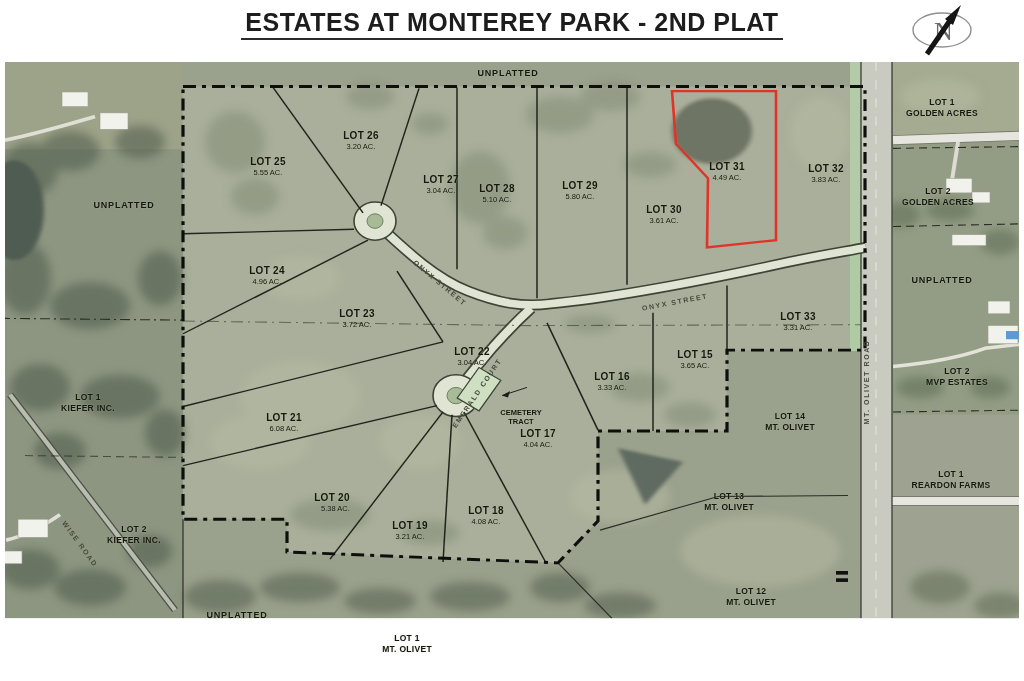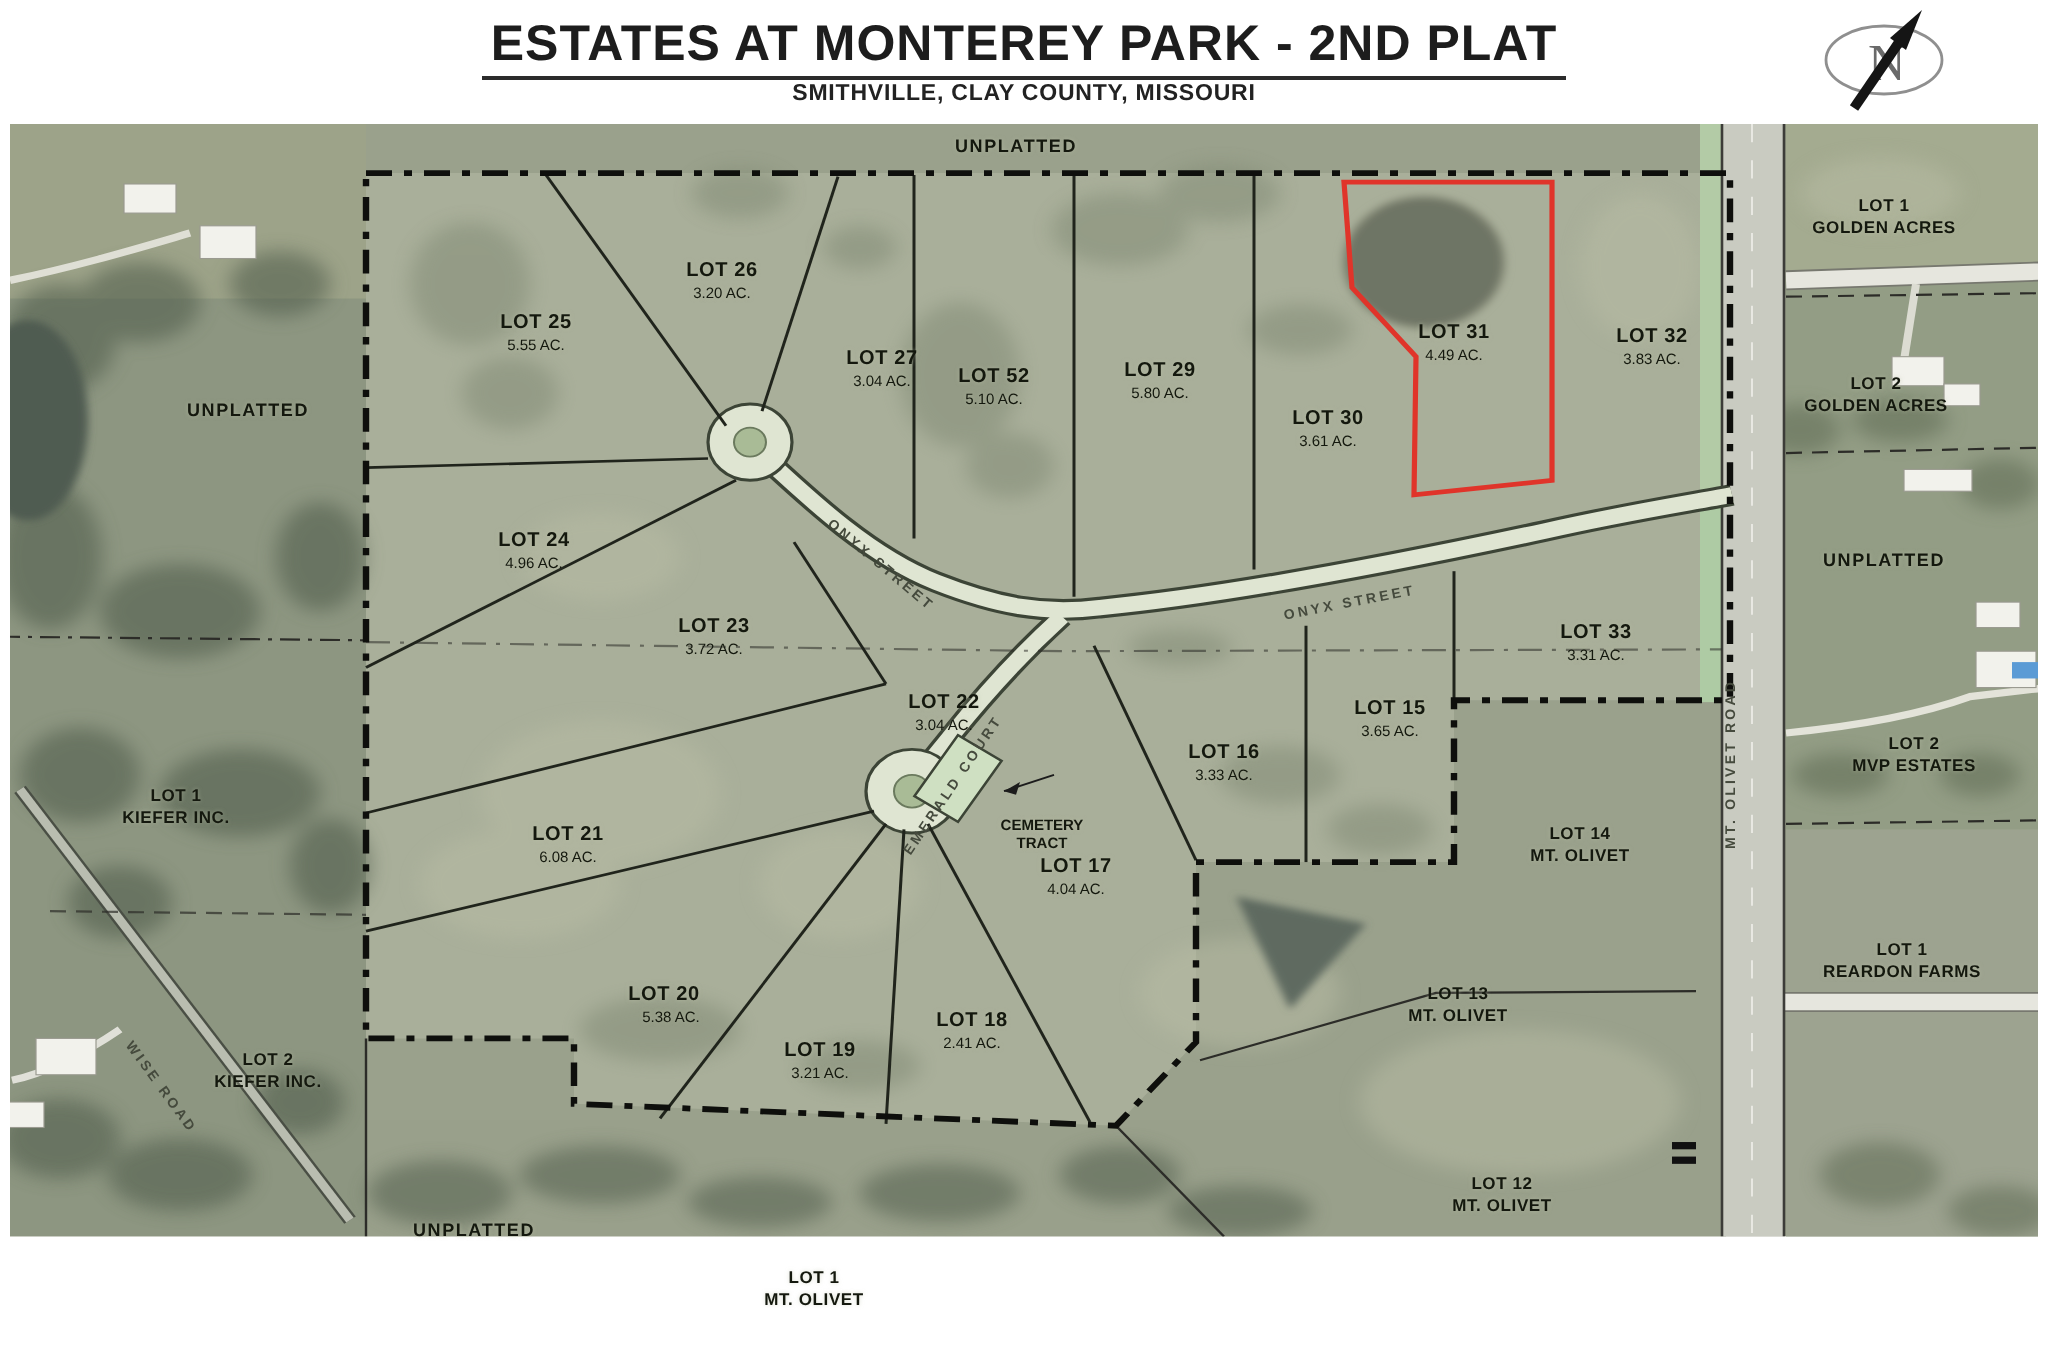--- a/index.html
+++ b/index.html
@@ -24,21 +24,20 @@
           text-shadow:none;}
   .cem{font:700 7.5px/1.2 "Liberation Sans",sans-serif;}
 </style>
 </head>
 <body>
 
 <div class="stage">
 
   <div class="hdr">
     <div class="title"><span>ESTATES AT MONTEREY PARK - 2ND PLAT</span></div>
-    <div class="subtitle">SMITHVILLE, CLAY COUNTY, MISSOURI</div>
     <svg class="compass" width="84" height="56" viewBox="0 0 84 56">
       <ellipse cx="42" cy="27" rx="29" ry="17" fill="none" stroke="#8f8f8f" stroke-width="1.4"></ellipse>
       <text x="34" y="37" font-family="Liberation Serif, serif" font-size="26" fill="#6a6a6a">N</text>
       <path d="M 27,51 L 53,13" stroke="#151515" stroke-width="5"></path>
       <polygon points="45,16 61,2 53,22" fill="#151515"></polygon>
     </svg>
   </div>
 
   <div class="mapwrap">
   <svg width="1024" height="619" viewBox="0 62 1024 681" preserveAspectRatio="none">
@@ -224,21 +223,21 @@
       </div>
       <div class="lbl" style="left: 361px; top: 78px; transform: translate(-50%, -50%);">
         <div class="lot-name">LOT 26</div>
         <div class="lot-ac">3.20 AC.</div>
       </div>
       <div class="lbl" style="left: 441px; top: 122px; transform: translate(-50%, -50%);">
         <div class="lot-name">LOT 27</div>
         <div class="lot-ac">3.04 AC.</div>
       </div>
       <div class="lbl" style="left: 497px; top: 131px; transform: translate(-50%, -50%);">
-        <div class="lot-name">LOT 52</div>
+        <div class="lot-name">LOT 28</div>
         <div class="lot-ac">5.10 AC.</div>
       </div>
       <div class="lbl" style="left: 580px; top: 128px; transform: translate(-50%, -50%);">
         <div class="lot-name">LOT 29</div>
         <div class="lot-ac">5.80 AC.</div>
       </div>
       <div class="lbl" style="left: 664px; top: 152px; transform: translate(-50%, -50%);">
         <div class="lot-name">LOT 30</div>
         <div class="lot-ac">3.61 AC.</div>
       </div>
@@ -285,21 +284,21 @@
       <div class="lbl" style="left: 332px; top: 440px; transform: translate(-50%, -50%); text-align: right;">
         <div class="lot-name">LOT 20</div>
         <div class="lot-ac">5.38 AC.</div>
       </div>
       <div class="lbl" style="left: 410px; top: 468px; transform: translate(-50%, -50%);">
         <div class="lot-name">LOT 19</div>
         <div class="lot-ac">3.21 AC.</div>
       </div>
       <div class="lbl" style="left: 486px; top: 453px; transform: translate(-50%, -50%);">
         <div class="lot-name">LOT 18</div>
-        <div class="lot-ac">2.41 AC.</div>
+        <div class="lot-ac">4.08 AC.</div>
       </div>
       <div class="lbl neigh" style="left: 790px; top: 360px; transform: translate(-50%, -50%);">
         <div class="">LOT 14</div>
         <div class="">MT. OLIVET</div>
       </div>
       <div class="lbl neigh" style="left: 729px; top: 440px; transform: translate(-50%, -50%);">
         <div class="">LOT 13</div>
         <div class="">MT. OLIVET</div>
       </div>
       <div class="lbl neigh" style="left: 751px; top: 535px; transform: translate(-50%, -50%);">

